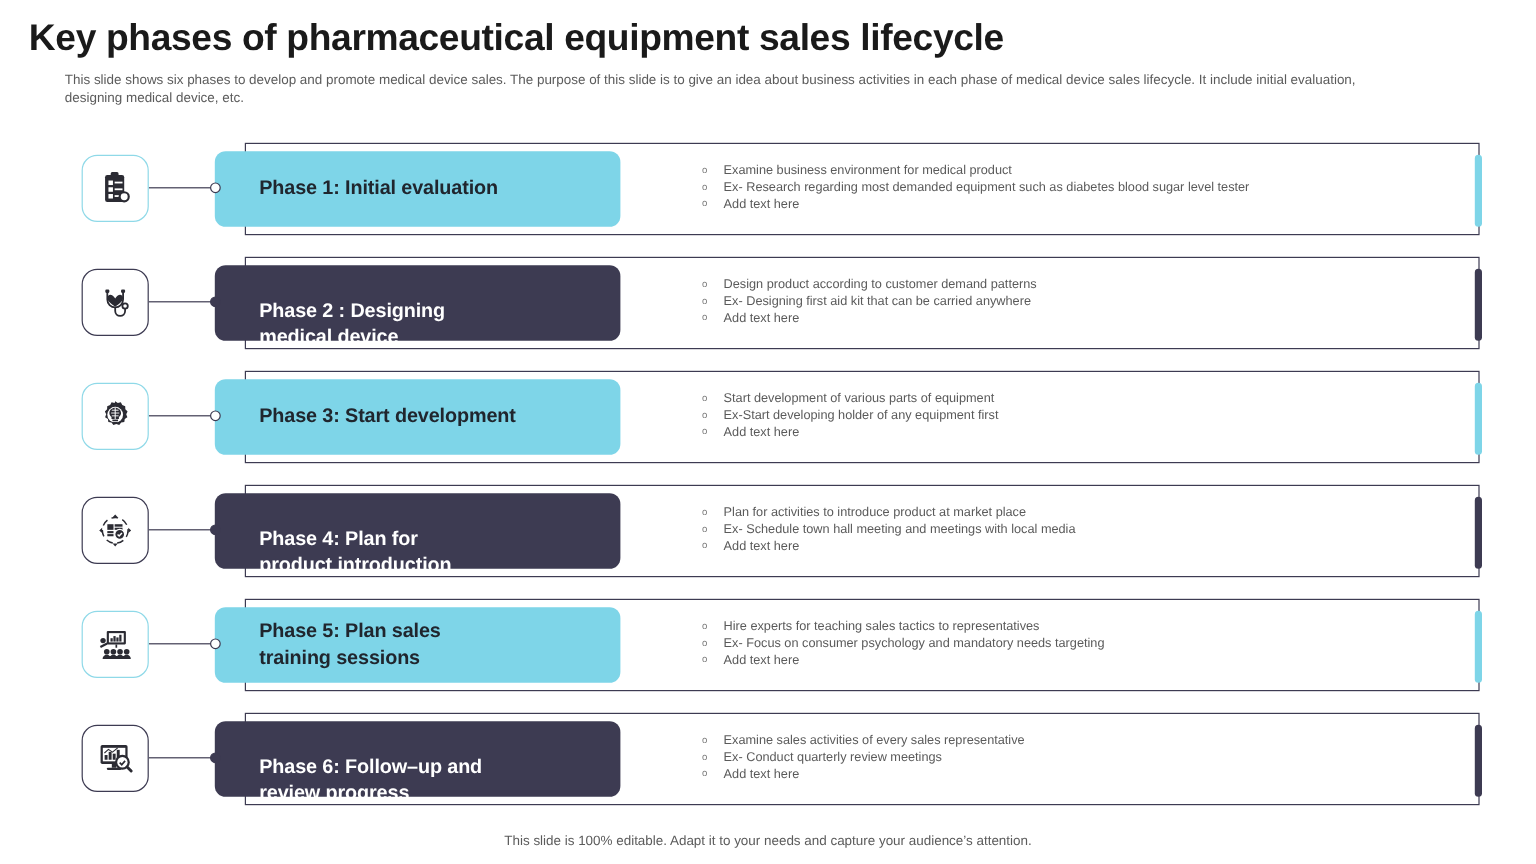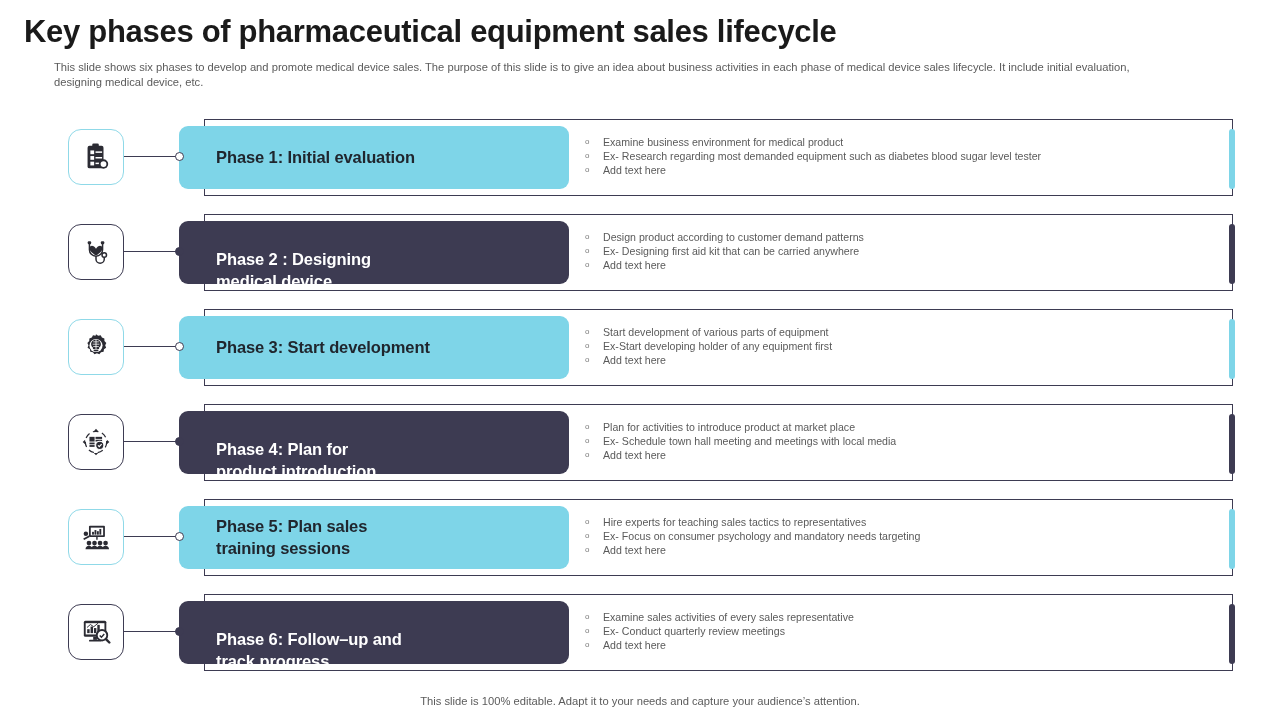--- a/index.html
+++ b/index.html
@@ -109,21 +109,21 @@
     border: 1.4px solid #3d3b52;
     z-index: 5;
   }
   .node.dark { background: #3d3b52; }
 
   
   .phase-pill {
     position: absolute;
     left: 179px;
     top: 10px;
-    width: 390px;
+    width: 338px;
     height: 63px;
     border-radius: 9px;
     display: flex;
     align-items: center;
     z-index: 3;
     padding-left: 37px;
     padding-right: 12px;
   }
   .phase-pill.light { background: #7ed5e8; }
   .phase-pill.dark  { background: #3d3b52; }
@@ -401,21 +401,21 @@
               <circle cx="22.4" cy="19.4" r="5.6" fill="#fff" stroke="#2b2b33" stroke-width="2"></circle>
               <path d="M26.6 23.6l3.6 3.6" stroke="#2b2b33" stroke-width="2.6" stroke-linecap="round"></path>
               <path d="M20 19.8l1.8 1.8 3-3.4" fill="none" stroke="#2b2b33" stroke-width="1.5"></path>
             </svg>
           </span>
         </div>
         <div class="connector"></div>
         <div class="node dark"></div>
         <div class="phase-pill dark">
           <div class="phase-label">Phase 6: Follow–up and
-track progress</div>
+review progress</div>
         </div>
         <div class="bullets">
           <div class="bullet">
             <span class="bullet-marker">o</span>
             <span class="bullet-text">Examine sales activities of every  sales representative</span>
           </div>
           <div class="bullet">
             <span class="bullet-marker">o</span>
             <span class="bullet-text">Ex- Conduct quarterly review meetings</span>
           </div>

